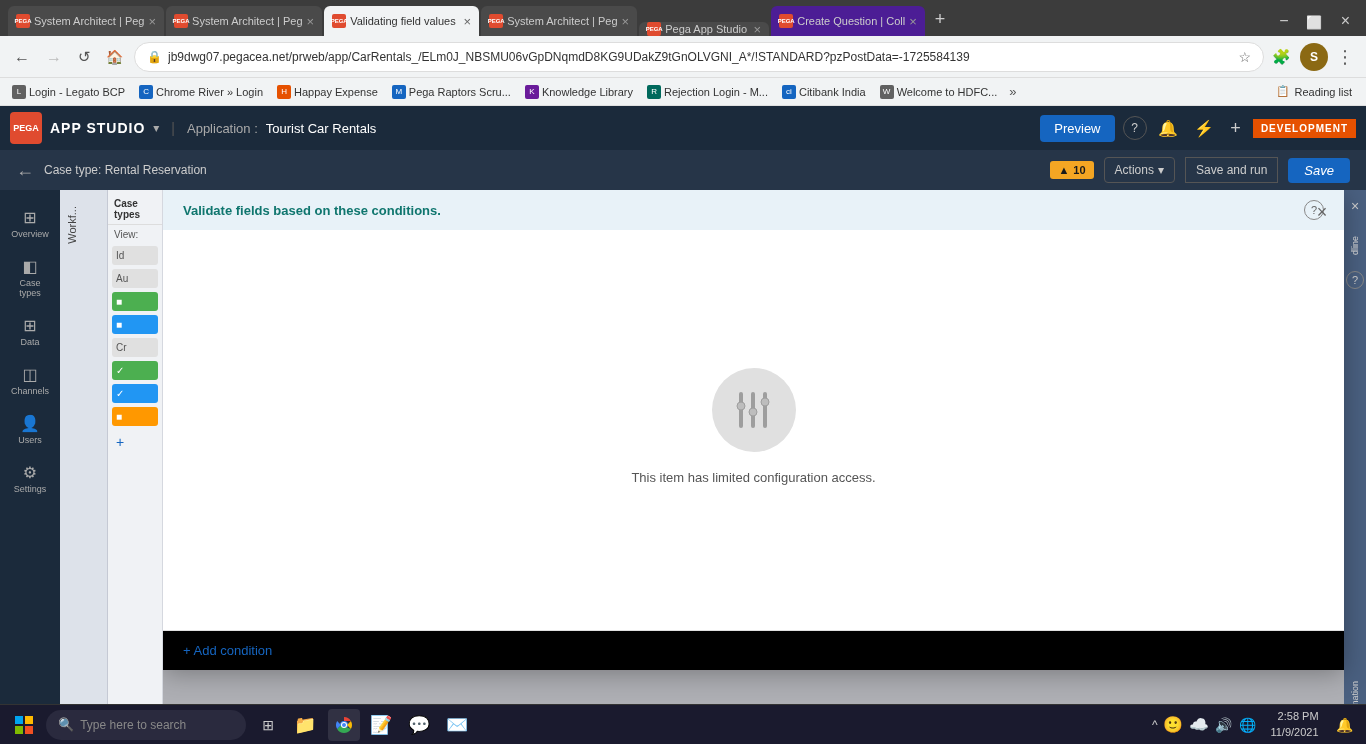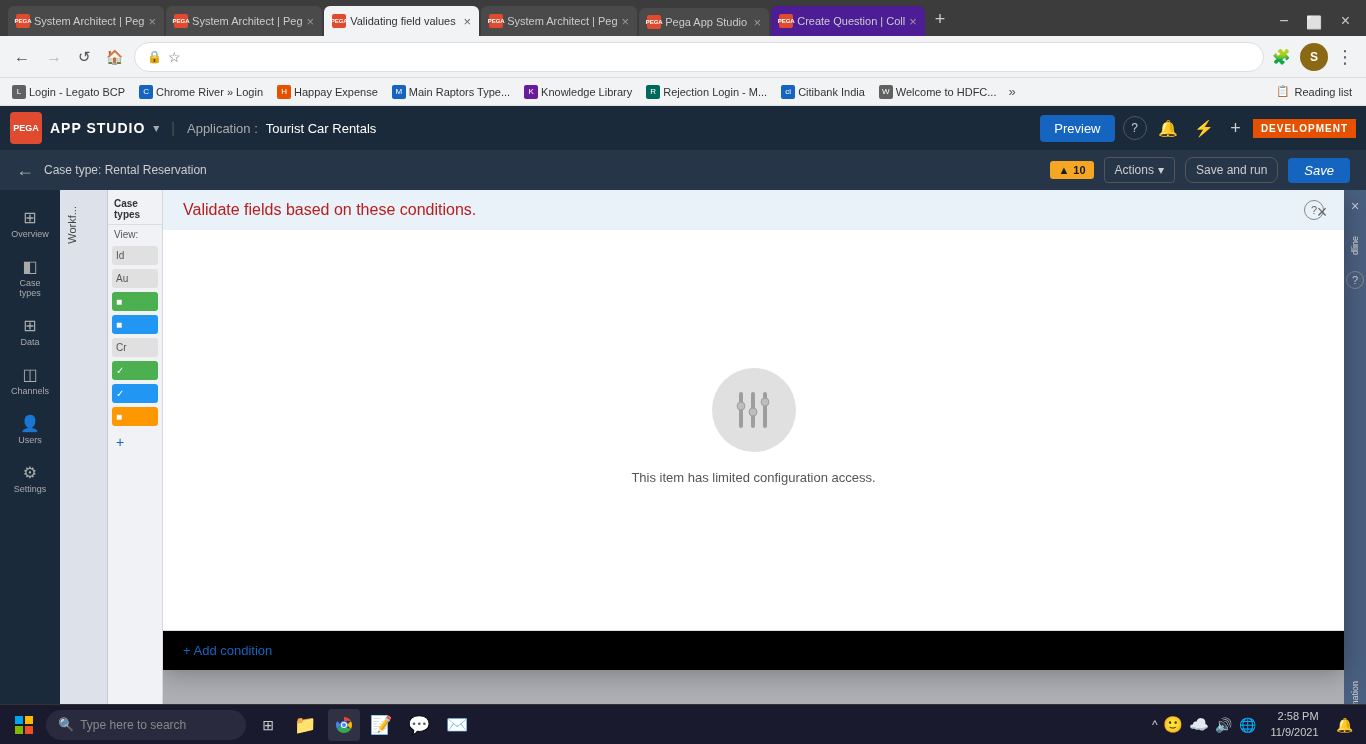--- a/index.html
+++ b/index.html
@@ -31,21 +31,21 @@
     <span style="flex:1; overflow:hidden; text-overflow:ellipsis; white-space:nowrap; font-size:11px;">Validating field values</span>
     <span style="color:#666; font-size:13px; cursor:pointer;">×</span>
   </div>
   <div style="display:flex; align-items:center; background:#4a4a4a; border-radius:6px 6px 0 0; padding:6px 8px; font-size:11px; color:#ccc; gap:4px; min-width:155px; max-width:175px; height:30px; cursor:pointer;">
     <div style="width:14px; height:14px; background:#e04b2f; border-radius:2px; display:flex; align-items:center; justify-content:center; flex-shrink:0;">
       <span style="color:white; font-size:6px; font-weight:bold;">PEGA</span>
     </div>
     <span style="flex:1; overflow:hidden; text-overflow:ellipsis; white-space:nowrap; font-size:11px;">System Architect | Peg</span>
     <span style="color:#999; font-size:13px; cursor:pointer;">×</span>
   </div>
-  <div style="display:flex; align-items:center; background:#4a4a4a; border-radius:6px 6px 0 0; padding:6px 8px; font-size:11px; color:#ccc; gap:4px; min-width:130px; max-width:160px; height:28px; cursor:pointer;">
+  <div style="display:flex; align-items:center; background:#4a4a4a; border-radius:6px 6px 0 0; padding:6px 8px; font-size:11px; color:#ccc; gap:4px; min-width:130px; max-width:160px; height:14px; cursor:pointer;">
     <div style="width:14px; height:14px; background:#e04b2f; border-radius:2px; display:flex; align-items:center; justify-content:center; flex-shrink:0;">
       <span style="color:white; font-size:6px; font-weight:bold;">PEGA</span>
     </div>
     <span style="flex:1; overflow:hidden; text-overflow:ellipsis; white-space:nowrap; font-size:11px;">Pega App Studio</span>
     <span style="color:#999; font-size:13px; cursor:pointer;">×</span>
   </div>
   <div style="display:flex; align-items:center; background:#4c1d95; border-radius:6px 6px 0 0; padding:6px 8px; font-size:11px; color:#ccc; gap:4px; min-width:130px; max-width:155px; height:30px; cursor:pointer;">
     <div style="width:14px; height:14px; background:#e04b2f; border-radius:2px; display:flex; align-items:center; justify-content:center; flex-shrink:0;">
       <span style="color:white; font-size:6px; font-weight:bold;">PEGA</span>
     </div>
@@ -59,20 +59,21 @@
   <div style="color:#ccc; font-size:16px; cursor:pointer; padding:4px 8px; margin-bottom:2px;">×</div>
 </div>
 
 <div style="background:#f1f3f4; height:42px; display:flex; align-items:center; padding:0 8px; gap:4px; border-bottom:1px solid #ddd;">
   <button style="background:none; border:none; cursor:pointer; color:#555; font-size:16px; padding:4px 6px; border-radius:50%;">←</button>
   <button style="background:none; border:none; cursor:pointer; color:#bbb; font-size:16px; padding:4px 6px; border-radius:50%;">→</button>
   <button style="background:none; border:none; cursor:pointer; color:#555; font-size:15px; padding:4px 6px; border-radius:50%;">↺</button>
   <button style="background:none; border:none; cursor:pointer; color:#555; font-size:14px; padding:4px 6px; border-radius:50%;">🏠</button>
   <div style="flex:1; background:white; border:1px solid #ddd; border-radius:20px; height:30px; display:flex; align-items:center; padding:0 12px; gap:6px; cursor:text;">
     <span style="color:#555; font-size:12px;">🔒</span>
+    <span style="flex:1; overflow:hidden; text-overflow:ellipsis; white-space:nowrap; font-size:12px; color:#333;">jb9dwg07.pegacea.net/prweb/app/CarRentals_/ELm0J_NBSMU06vGpDNqmdD8KG9UDakZ9tGnOLVGNI_A*/!STANDARD?pzPostData=-1725584139</span>
     <span style="color:#666; font-size:14px; cursor:pointer;">☆</span>
   </div>
   <div style="width:28px; height:28px; border-radius:50%; display:flex; align-items:center; justify-content:center; cursor:pointer; color:#555; font-size:15px;">🧩</div>
   <div style="width:28px; height:28px; border-radius:50%; background:#8b6914; display:flex; align-items:center; justify-content:center; color:white; font-size:12px; font-weight:bold; cursor:pointer;">S</div>
   <div style="color:#555; font-size:18px; cursor:pointer; padding:4px;">⋮</div>
 </div>
 
 <div style="background:#f1f3f4; height:28px; display:flex; align-items:center; padding:0 6px; gap:2px; border-bottom:1px solid #e0e0e0; font-size:11px; overflow:hidden;">
   <div style="display:flex; align-items:center; gap:3px; padding:2px 6px; border-radius:3px; cursor:pointer; white-space:nowrap;">
     <div style="width:14px; height:14px; background:#616161; border-radius:2px; display:flex; align-items:center; justify-content:center; color:white; font-size:8px;">L</div>
@@ -81,21 +82,21 @@
   <div style="display:flex; align-items:center; gap:3px; padding:2px 6px; border-radius:3px; cursor:pointer; white-space:nowrap;">
     <div style="width:14px; height:14px; background:#1565c0; border-radius:2px; display:flex; align-items:center; justify-content:center; color:white; font-size:8px;">C</div>
     <span style="font-size:11px; color:#333;">Chrome River » Login</span>
   </div>
   <div style="display:flex; align-items:center; gap:3px; padding:2px 6px; border-radius:3px; cursor:pointer; white-space:nowrap;">
     <div style="width:14px; height:14px; background:#e65100; border-radius:2px; display:flex; align-items:center; justify-content:center; color:white; font-size:8px;">H</div>
     <span style="font-size:11px; color:#333;">Happay Expense</span>
   </div>
   <div style="display:flex; align-items:center; gap:3px; padding:2px 6px; border-radius:3px; cursor:pointer; white-space:nowrap;">
     <div style="width:14px; height:14px; background:#1565c0; border-radius:2px; display:flex; align-items:center; justify-content:center; color:white; font-size:8px;">M</div>
-    <span style="font-size:11px; color:#333;">Main Raptors Type...</span>
+    <span style="font-size:11px; color:#333;">Pega Raptors Scru...</span>
   </div>
   <div style="display:flex; align-items:center; gap:3px; padding:2px 6px; border-radius:3px; cursor:pointer; white-space:nowrap;">
     <div style="width:14px; height:14px; background:#6a1b9a; border-radius:2px; display:flex; align-items:center; justify-content:center; color:white; font-size:8px;">K</div>
     <span style="font-size:11px; color:#333;">Knowledge Library</span>
   </div>
   <div style="display:flex; align-items:center; gap:3px; padding:2px 6px; border-radius:3px; cursor:pointer; white-space:nowrap;">
     <div style="width:14px; height:14px; background:#00695c; border-radius:2px; display:flex; align-items:center; justify-content:center; color:white; font-size:8px;">R</div>
     <span style="font-size:11px; color:#333;">Rejection Login - M...</span>
   </div>
   <div style="display:flex; align-items:center; gap:3px; padding:2px 6px; border-radius:3px; cursor:pointer; white-space:nowrap;">
@@ -137,21 +138,21 @@
     <span style="color:#ccc; font-size:12px;">Case type: Rental Reservation</span>
     <div style="flex:1;"></div>
     <div style="background:#f5a623; color:#1a1a1a; font-size:11px; font-weight:bold; padding:3px 8px; border-radius:3px; display:flex; align-items:center; gap:4px;">
       <span>▲</span>
       <span>10</span>
     </div>
     <button style="background:none; border:1px solid #555; color:#ccc; padding:5px 10px; border-radius:4px; cursor:pointer; font-size:12px; display:flex; align-items:center; gap:4px;">
       <span>Actions</span>
       <span>▾</span>
     </button>
-    <button style="background:none; border:1px solid #555; color:#ccc; padding:5px 10px; border-radius:8px; cursor:pointer; font-size:12px;">Save and run</button>
+    <button style="background:none; border:1px solid #555; color:#ccc; padding:5px 10px; border-radius:0; cursor:pointer; font-size:12px;">Save and run</button>
     <button style="background:#1565c0; color:white; border:none; padding:5px 16px; border-radius:4px; cursor:pointer; font-size:13px; font-weight:500;font-style:italic;">Save</button>
   </div>
 
   <div style="display:flex; flex:1; overflow:hidden; position:relative;">
 
     <div style="width:60px; background:#1b2a3b; display:flex; flex-direction:column; align-items:center; padding:10px 0; gap:2px;">
       <div style="width:52px; display:flex; flex-direction:column; align-items:center; padding:8px 4px; border-radius:4px; cursor:pointer; gap:2px; color:#aaa;">
         <span style="font-size:16px;">⊞</span>
         <span style="font-size:9px; text-align:center;">Overview</span>
       </div>
@@ -196,21 +197,21 @@
       <div style="margin:2px 4px; padding:4px 4px; font-size:14px; color:#1565c0; cursor:pointer;">+</div>
     </div>
 
     <div style="flex:1; display:flex; flex-direction:column; background:#e8eaf0; overflow:hidden; position:relative;">
 
       <div style="position:absolute; top:0; left:0; right:0; bottom:0; background:rgba(0,0,0,0.25); z-index:10; display:flex; align-items:flex-start; justify-content:flex-start;">
         <div style="background:white; width:calc(100% - 22px); min-height:480px; margin-top:0; box-shadow:0 4px 24px rgba(0,0,0,0.3); display:flex; flex-direction:column; position:relative;">
 
 
           <div style="background:#e8f2f8; padding:10px 20px; display:flex; align-items:center; justify-content:space-between;">
-            <span style="font-size:16px; color:#b91c1c;">Validate fields based on these conditions.</span>
+            <span style="font-size:13px; color:#0f766e;font-weight:bold;">Validate fields based on these conditions.</span>
             <div style="width:20px; height:20px; border-radius:50%; border:1px solid #888; display:flex; align-items:center; justify-content:center; color:#666; font-size:11px; cursor:pointer;">?</div>
           </div>
 
           <div style="flex:1; display:flex; flex-direction:column; align-items:center; justify-content:center; padding:60px 40px; background:white; min-height:280px;">
             <div style="width:84px; height:84px; border-radius:50%; background:#e0e0e0; display:flex; align-items:center; justify-content:center; margin-bottom:18px;">
               <svg width="40" height="48" viewBox="0 0 40 48" fill="none">
                 <rect x="5" y="6" width="4" height="36" rx="2" fill="#9e9e9e"></rect>
                 <rect x="17" y="6" width="4" height="36" rx="2" fill="#9e9e9e"></rect>
                 <rect x="29" y="6" width="4" height="36" rx="2" fill="#9e9e9e"></rect>
                 <rect x="3" y="16" width="8" height="8" rx="4" fill="#bdbdbd" stroke="#9e9e9e" stroke-width="1"></rect>

